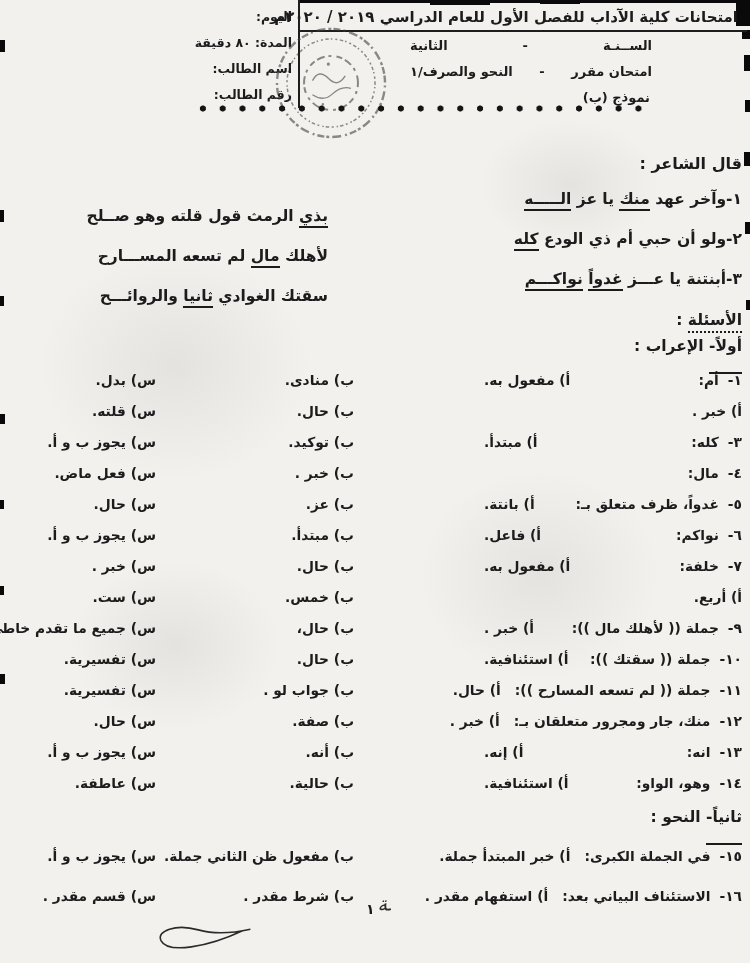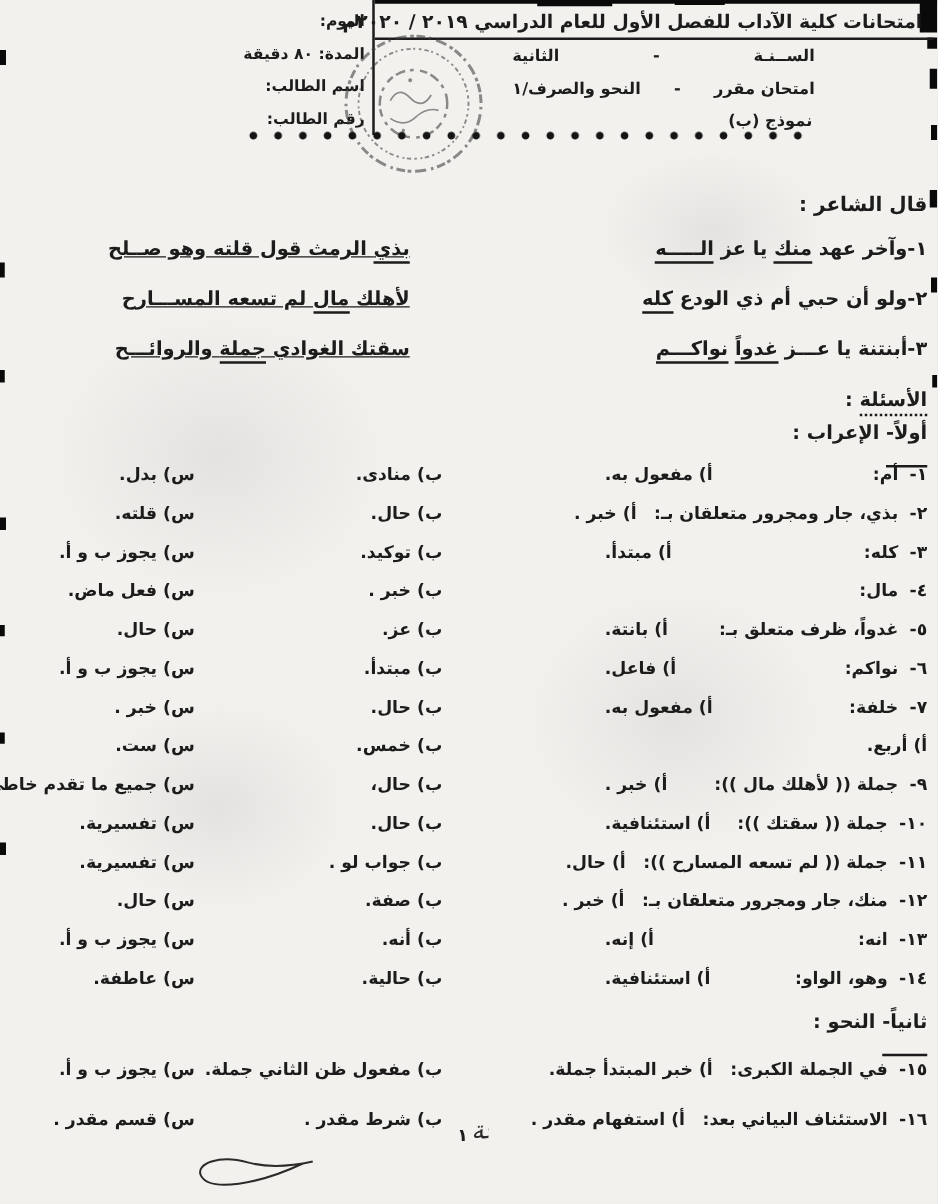--- a/index.html
+++ b/index.html
@@ -23,21 +23,21 @@
   .meta-row{display:flex;justify-content:space-between;line-height:26px;white-space:nowrap;}
   .meta-model{line-height:26px;text-align:right;padding-right:2px;}
   .stamp{position:absolute;top:17px;left:262px;width:138px;height:132px;opacity:.58;}
   .dots{position:absolute;top:102px;right:102px;width:455px;height:13px;
     background:radial-gradient(circle,#141414 2.7px,rgba(0,0,0,0) 3.4px);
     background-size:19.8px 13px;background-repeat:repeat-x;}
   
   .main{position:absolute;top:122px;left:0;right:0;padding:0 8px 0 18px;}
   .poet-intro{font-size:16px;font-weight:bold;margin:32px 0 6px;}
   .poem-row{position:relative;height:40px;line-height:40px;font-size:15.5px;font-weight:bold;white-space:nowrap;}
-  .hem-second{position:absolute;left:10px;top:0;width:300px;text-align:right;text-decoration:underline;}
+  .hem-second{position:absolute;left:10px;top:17px;width:300px;text-align:right;}
   .u{border-bottom:2px solid #1b1b1b;padding-bottom:1px;}
   .questions-title{font-size:15.5px;font-weight:bold;margin:12px 0 4px;}
   .questions-title .dot-u{border-bottom:2px dotted #1b1b1b;padding-bottom:2px;}
   .sec-heading{font-size:15.5px;font-weight:bold;margin:8px 0 10px;}
   .sec-heading .sol-u{border-bottom:2px solid #1b1b1b;padding-bottom:17px;}
   .qrow{position:relative;height:31px;line-height:31px;font-size:13.8px;font-weight:bold;white-space:nowrap;}
   .qrow.tall{height:40px;line-height:40px;}
   .qc1{position:absolute;right:0;top:0;width:258px;display:flex;justify-content:space-between;gap:14px;}
   .qnum{margin-left:9px;}
   .qc2{position:absolute;right:388px;top:0;text-align:right;}
@@ -115,21 +115,21 @@
 
   <div class="dots"></div>
 
   <div class="main">
 
     <div class="poet-intro">قال الشاعر :</div>
 
     <div id="poem">
         <div class="poem-row"><span class="hem-first"><span>١-وآخر عهد </span><span class="u">منك</span><span> يا عز </span><span class="u">الـــــه</span></span><span class="hem-second"><span class="u">بذي</span><span> الرمث قول قلته وهو صــلح</span></span></div>
         <div class="poem-row"><span class="hem-first"><span>٢-ولو أن حبي أم ذي الودع </span><span class="u">كله</span></span><span class="hem-second"><span>لأهلك </span><span class="u">مال</span><span> لم تسعه المســـارح</span></span></div>
-        <div class="poem-row"><span class="hem-first"><span>٣-أبنتنة يا عـــز </span><span class="u">غدواً</span><span> </span><span class="u">نواكـــم</span></span><span class="hem-second"><span>سقتك الغوادي </span><span class="u">جملة</span><span> والروائـــح</span></span></div>
+        <div class="poem-row"><span class="hem-first"><span>٣-أبنتنة يا عـــز </span><span class="u">غدواً</span><span> </span><span class="u">نواكـــم</span></span><span class="hem-second"><span>سقتك الغوادي </span><span class="u">ثانيا</span><span> والروائـــح</span></span></div>
       </div>
 
     <div class="questions-title">
       <span class="dot-u">الأسئلة</span><span> :</span>
     </div>
 
     <div class="sec-heading">
       <span class="sol-u">أولاً-</span><span> الإعراب :</span>
     </div>
 
@@ -137,21 +137,20 @@
         <div class="qrow">
           <div class="qc1">
             <span><span class="qnum">١-</span><span>أم:</span></span>
             <span class="opt-a">أ) مفعول به.</span>
           </div>
           <div class="qc2">ب) منادى.</div>
           <div class="qc3">س) بدل.</div>
         </div>
         <div class="qrow">
           <div class="qc1">
-            <span><span class="qnum">٢-</span><span>بذي، جار ومجرور متعلقان بـ:</span></span>
             <span class="opt-a">أ) خبر .</span>
           </div>
           <div class="qc2">ب) حال.</div>
           <div class="qc3">س) قلته.</div>
         </div>
         <div class="qrow">
           <div class="qc1">
             <span><span class="qnum">٣-</span><span>كله:</span></span>
             <span class="opt-a">أ) مبتدأ.</span>
           </div>

